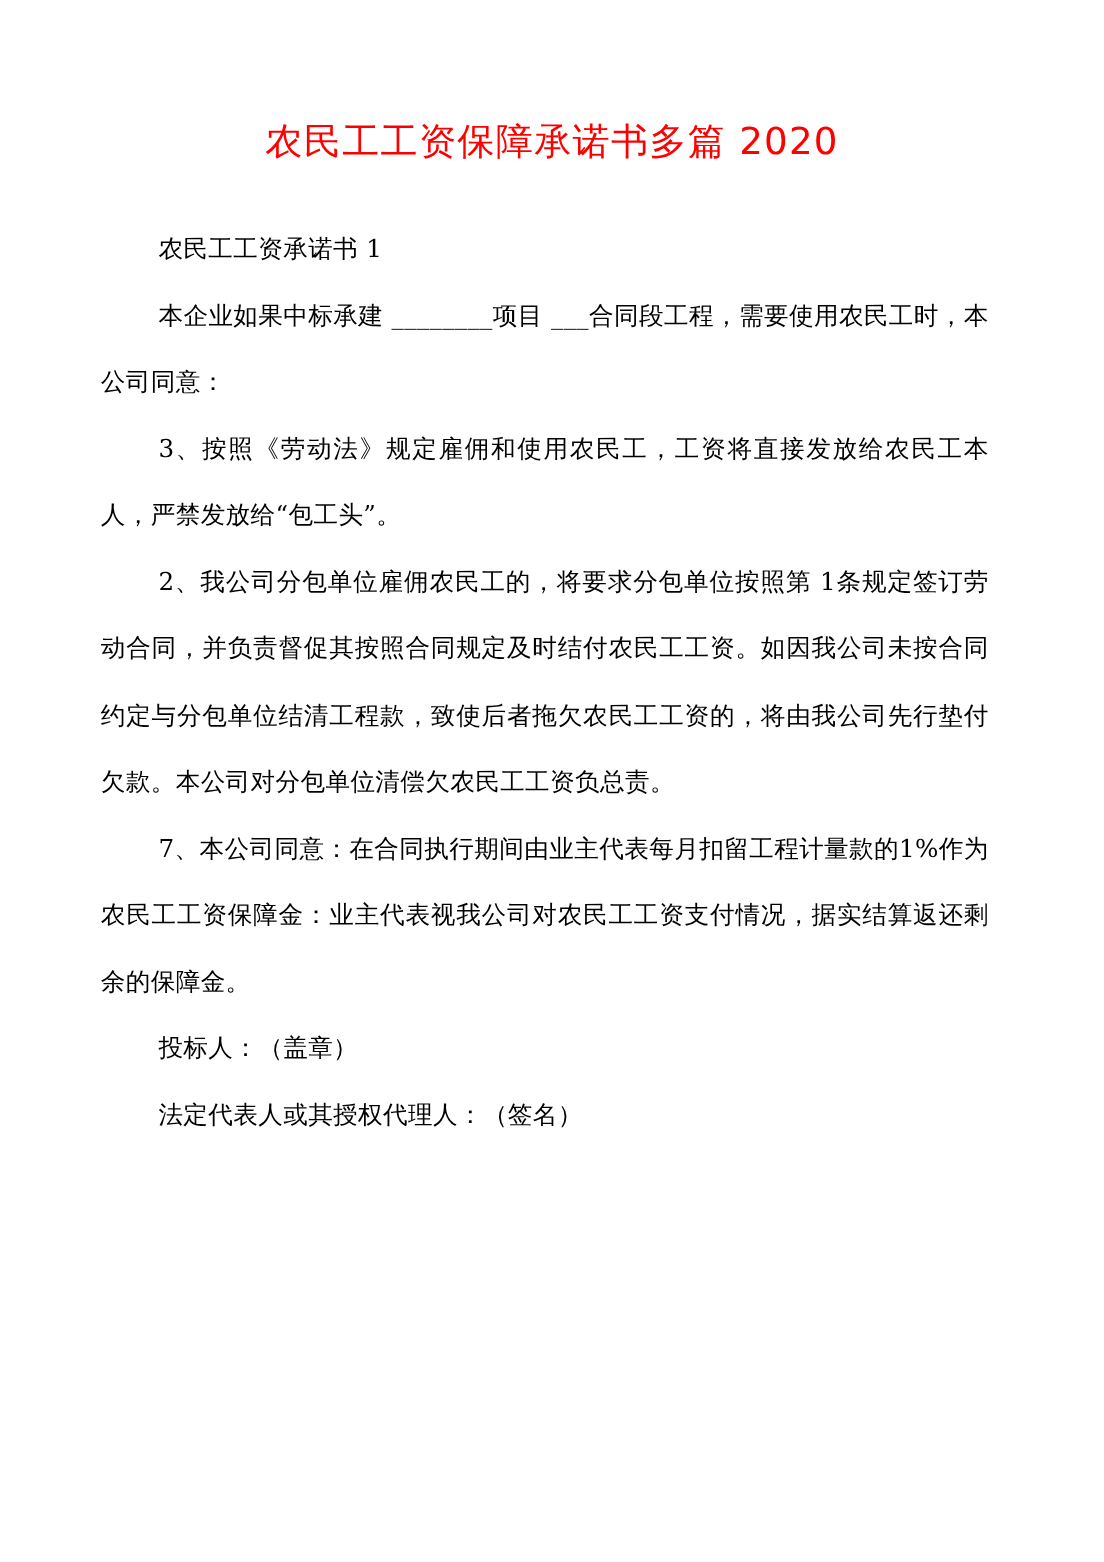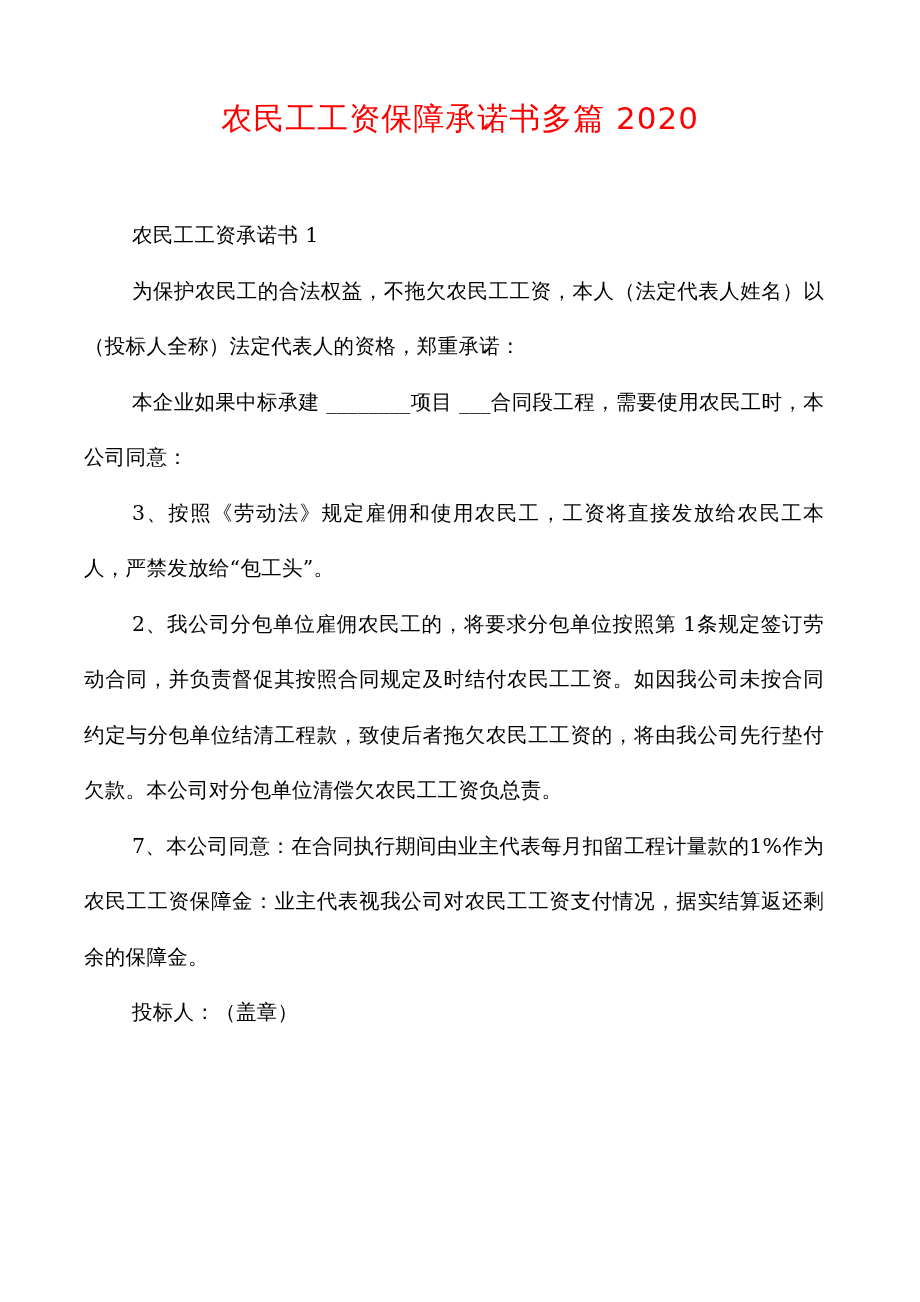--- a/index.html
+++ b/index.html
@@ -30,40 +30,40 @@
       text-align: center;
       font-family: "DejaVu Sans", "Liberation Sans", sans-serif;
       font-size: 31px;
       line-height: 44px;
       color: #ff0000;
       letter-spacing: 1px;
     }
     .body-text {
       position: absolute;
       left: 84px;
-      top: 208px;
+      top: 180px;
       width: 740px;
     }
     .para {
       font-size: 20.5px;
       line-height: 55.5px;
       margin: 0;
       text-indent: 48px;
       text-align: justify;
       letter-spacing: 0.3px;
     }
   </style>
 </head>
 <body>
 
 <div class="page">
   <div class="title">农民工工资保障承诺书多篇 2020</div>
 
   <div class="body-text">
     <p class="para">农民工工资承诺书 1</p>
-    <p class="para">为保护农民工的合法权益，不拖欠农民工工资，本人（法定代表人姓名）以（投标人全称）法定代表人的资格，郑重承诺：</p>
     <p class="para">本企业如果中标承建 ________项目 ___合同段工程，需要使用农民工时，本公司同意：</p>
     <p class="para">3、按照《劳动法》规定雇佣和使用农民工，工资将直接发放给农民工本人，严禁发放给“包工头”。</p>
     <p class="para">2、我公司分包单位雇佣农民工的，将要求分包单位按照第 1条规定签订劳动合同，并负责督促其按照合同规定及时结付农民工工资。如因我公司未按合同约定与分包单位结清工程款，致使后者拖欠农民工工资的，将由我公司先行垫付欠款。本公司对分包单位清偿欠农民工工资负总责。</p>
     <p class="para">7、本公司同意：在合同执行期间由业主代表每月扣留工程计量款的1%作为农民工工资保障金：业主代表视我公司对农民工工资支付情况，据实结算返还剩余的保障金。</p>
     <p class="para">投标人：（盖章）</p>
+    <p class="para">法定代表人或其授权代理人：（签名）</p>
   </div>
 </div>
 
 </body></html>

